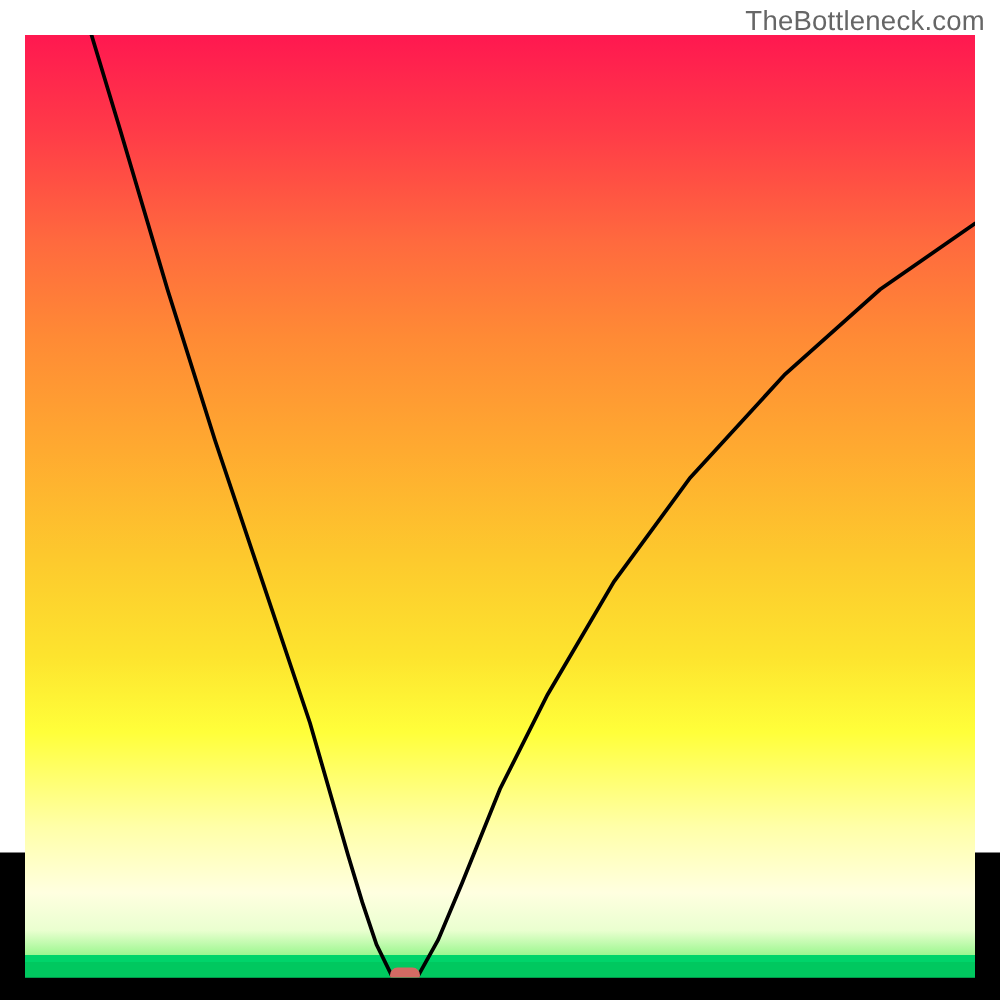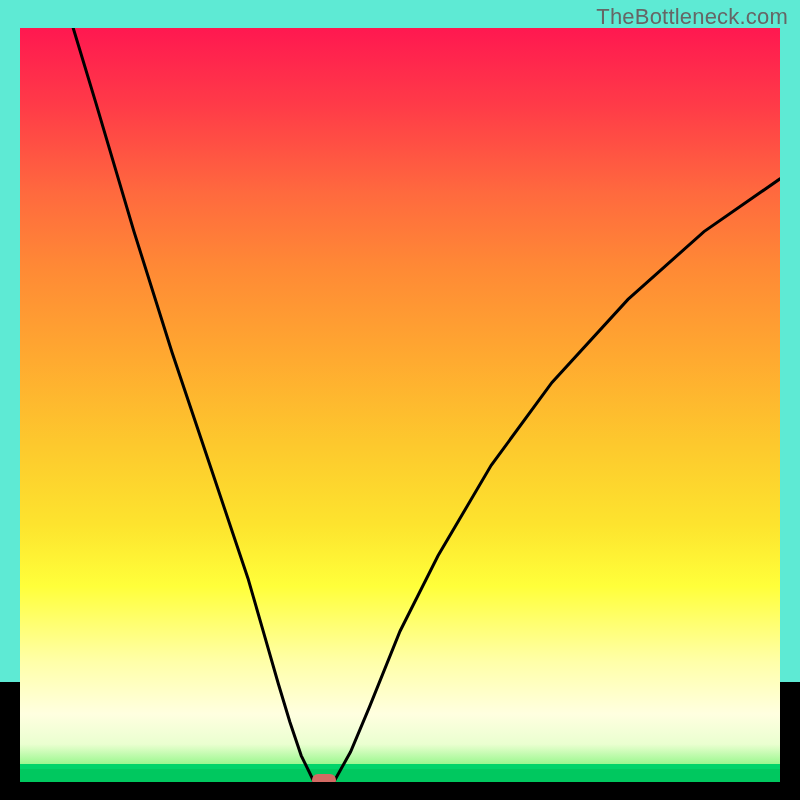--- a/index.html
+++ b/index.html
@@ -8,21 +8,21 @@
     width: 800px;
     height: 800px;
     overflow: hidden;
     background: #000;
     font-family: Arial, Helvetica, sans-serif;
   }
   .frame {
     position: relative;
     width: 800px;
     height: 682px;
-    background: #5eead4;
+    background: #ffffff;
   }
   .watermark {
     position: absolute;
     top: 4px;
     right: 12px;
     color: #666;
     font-size: 22px;
     font-weight: 500;
     letter-spacing: 0.2px;
     z-index: 5;

